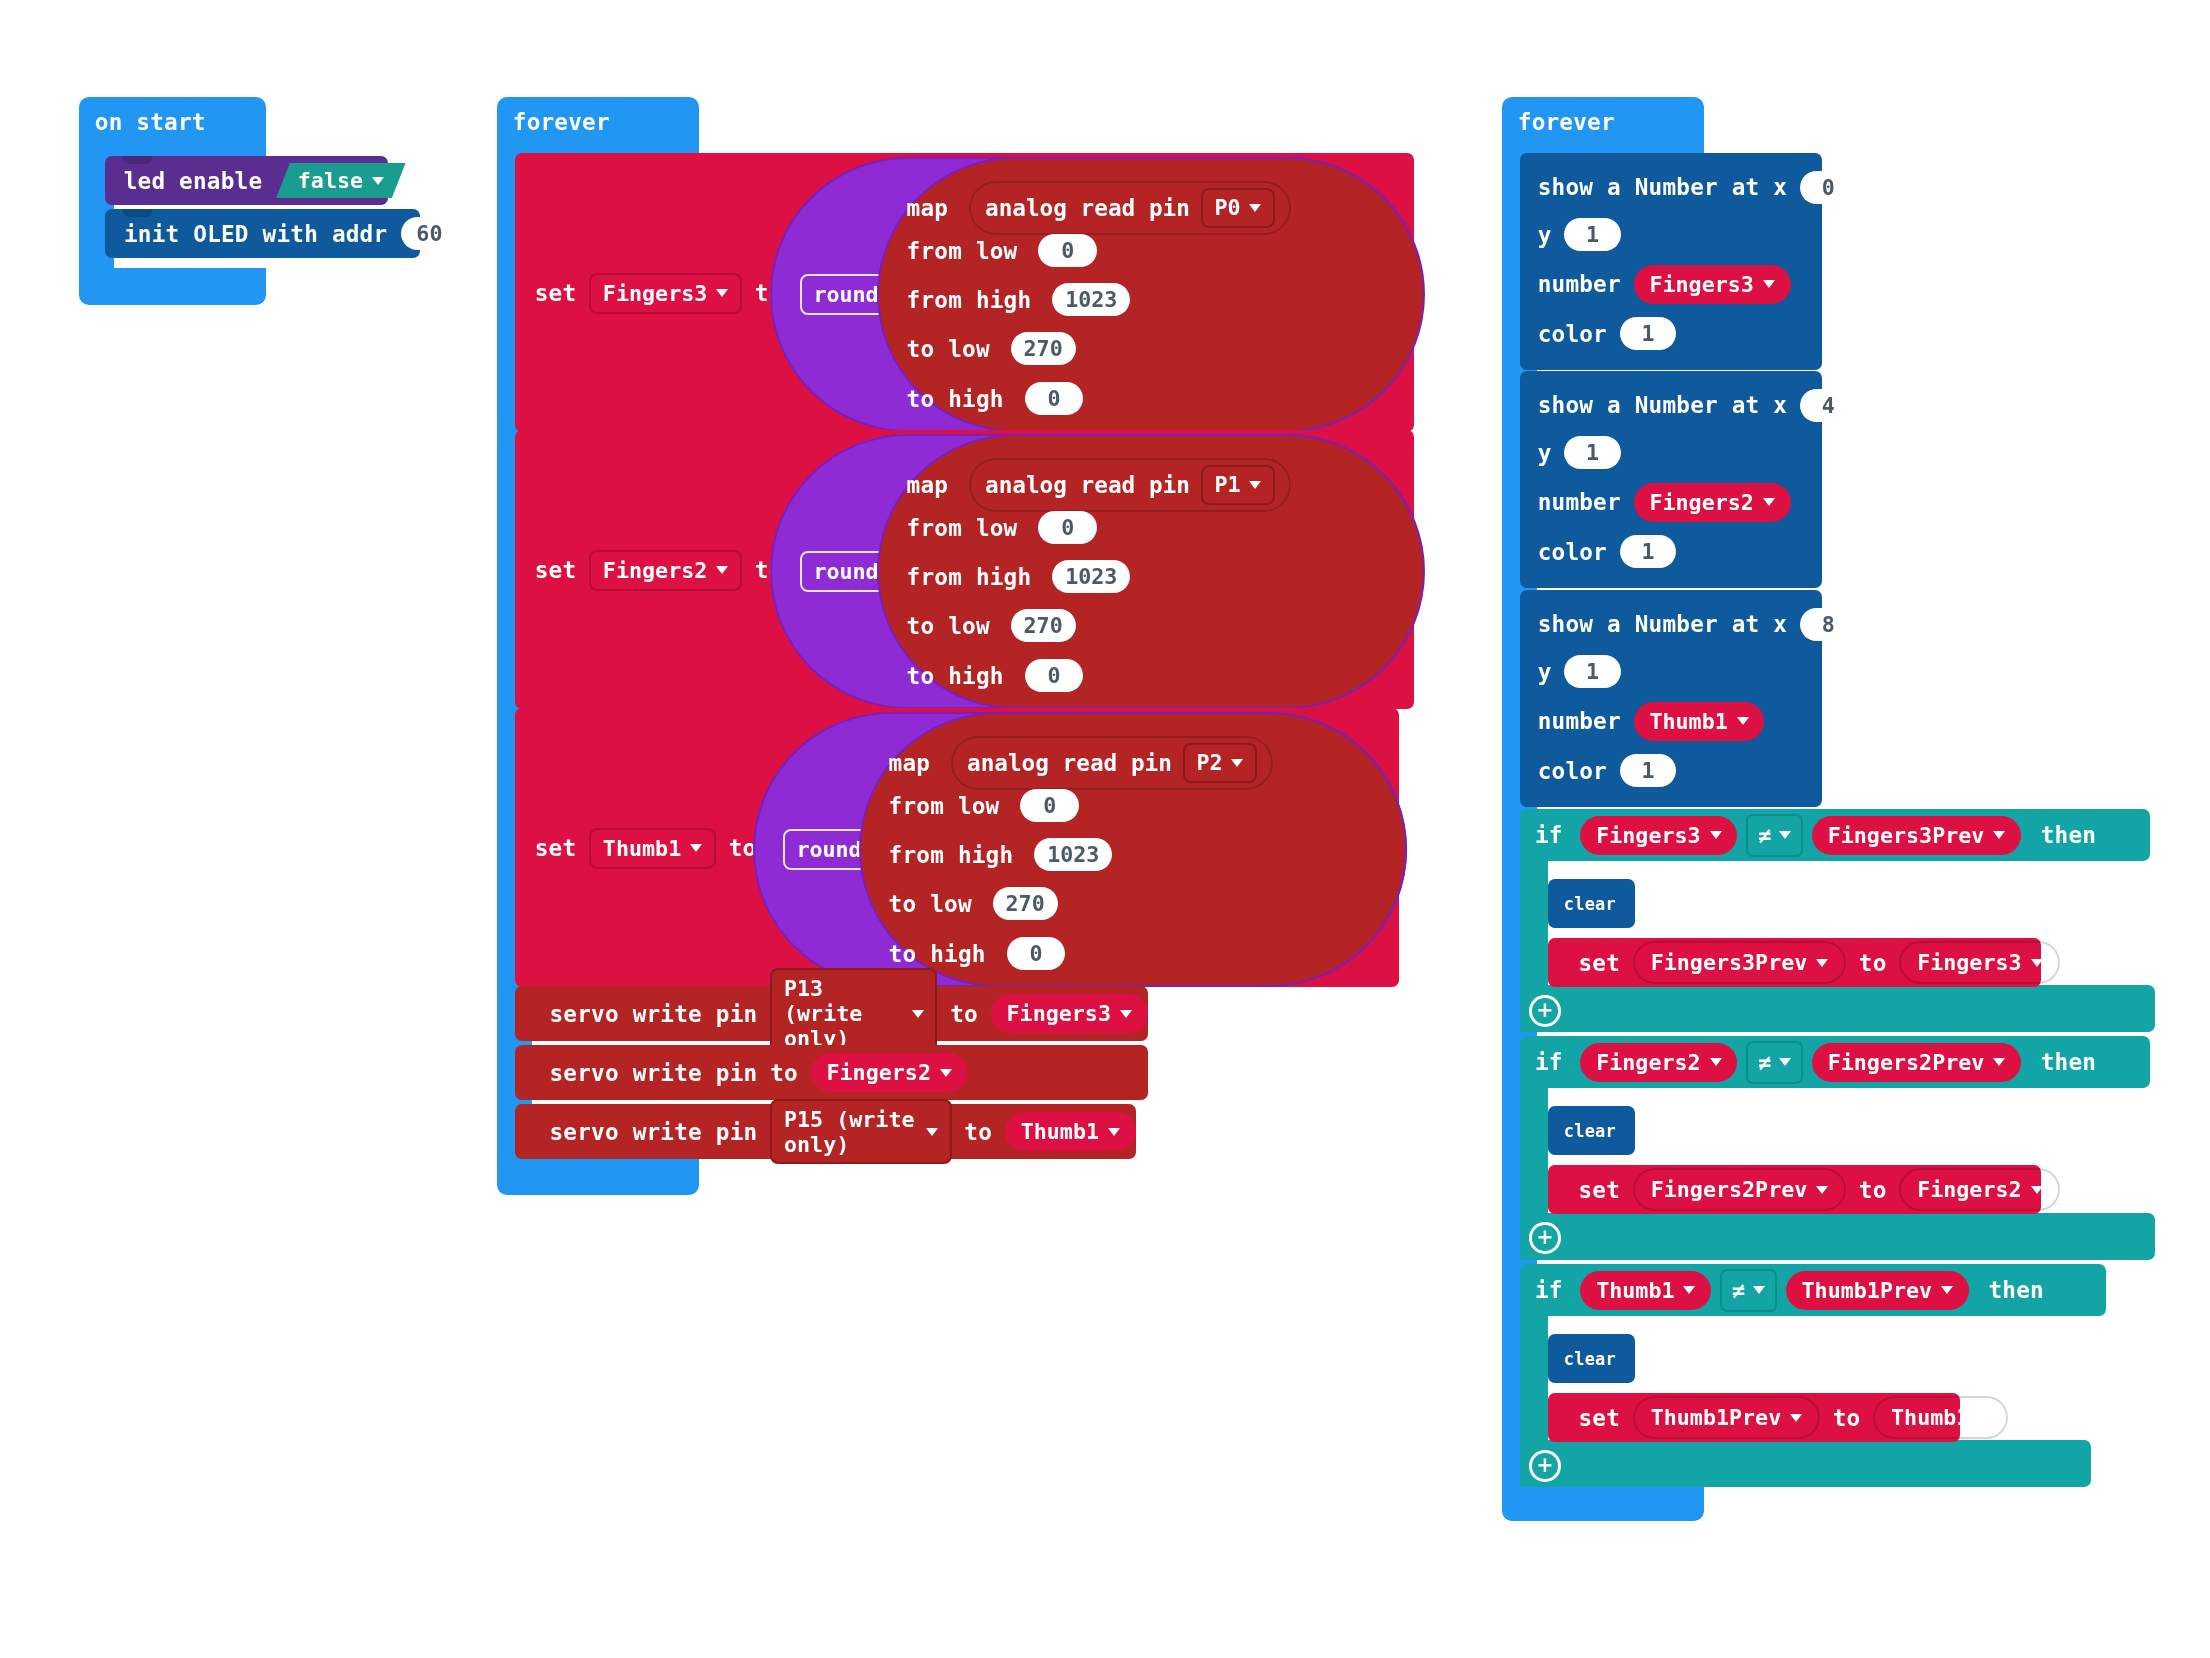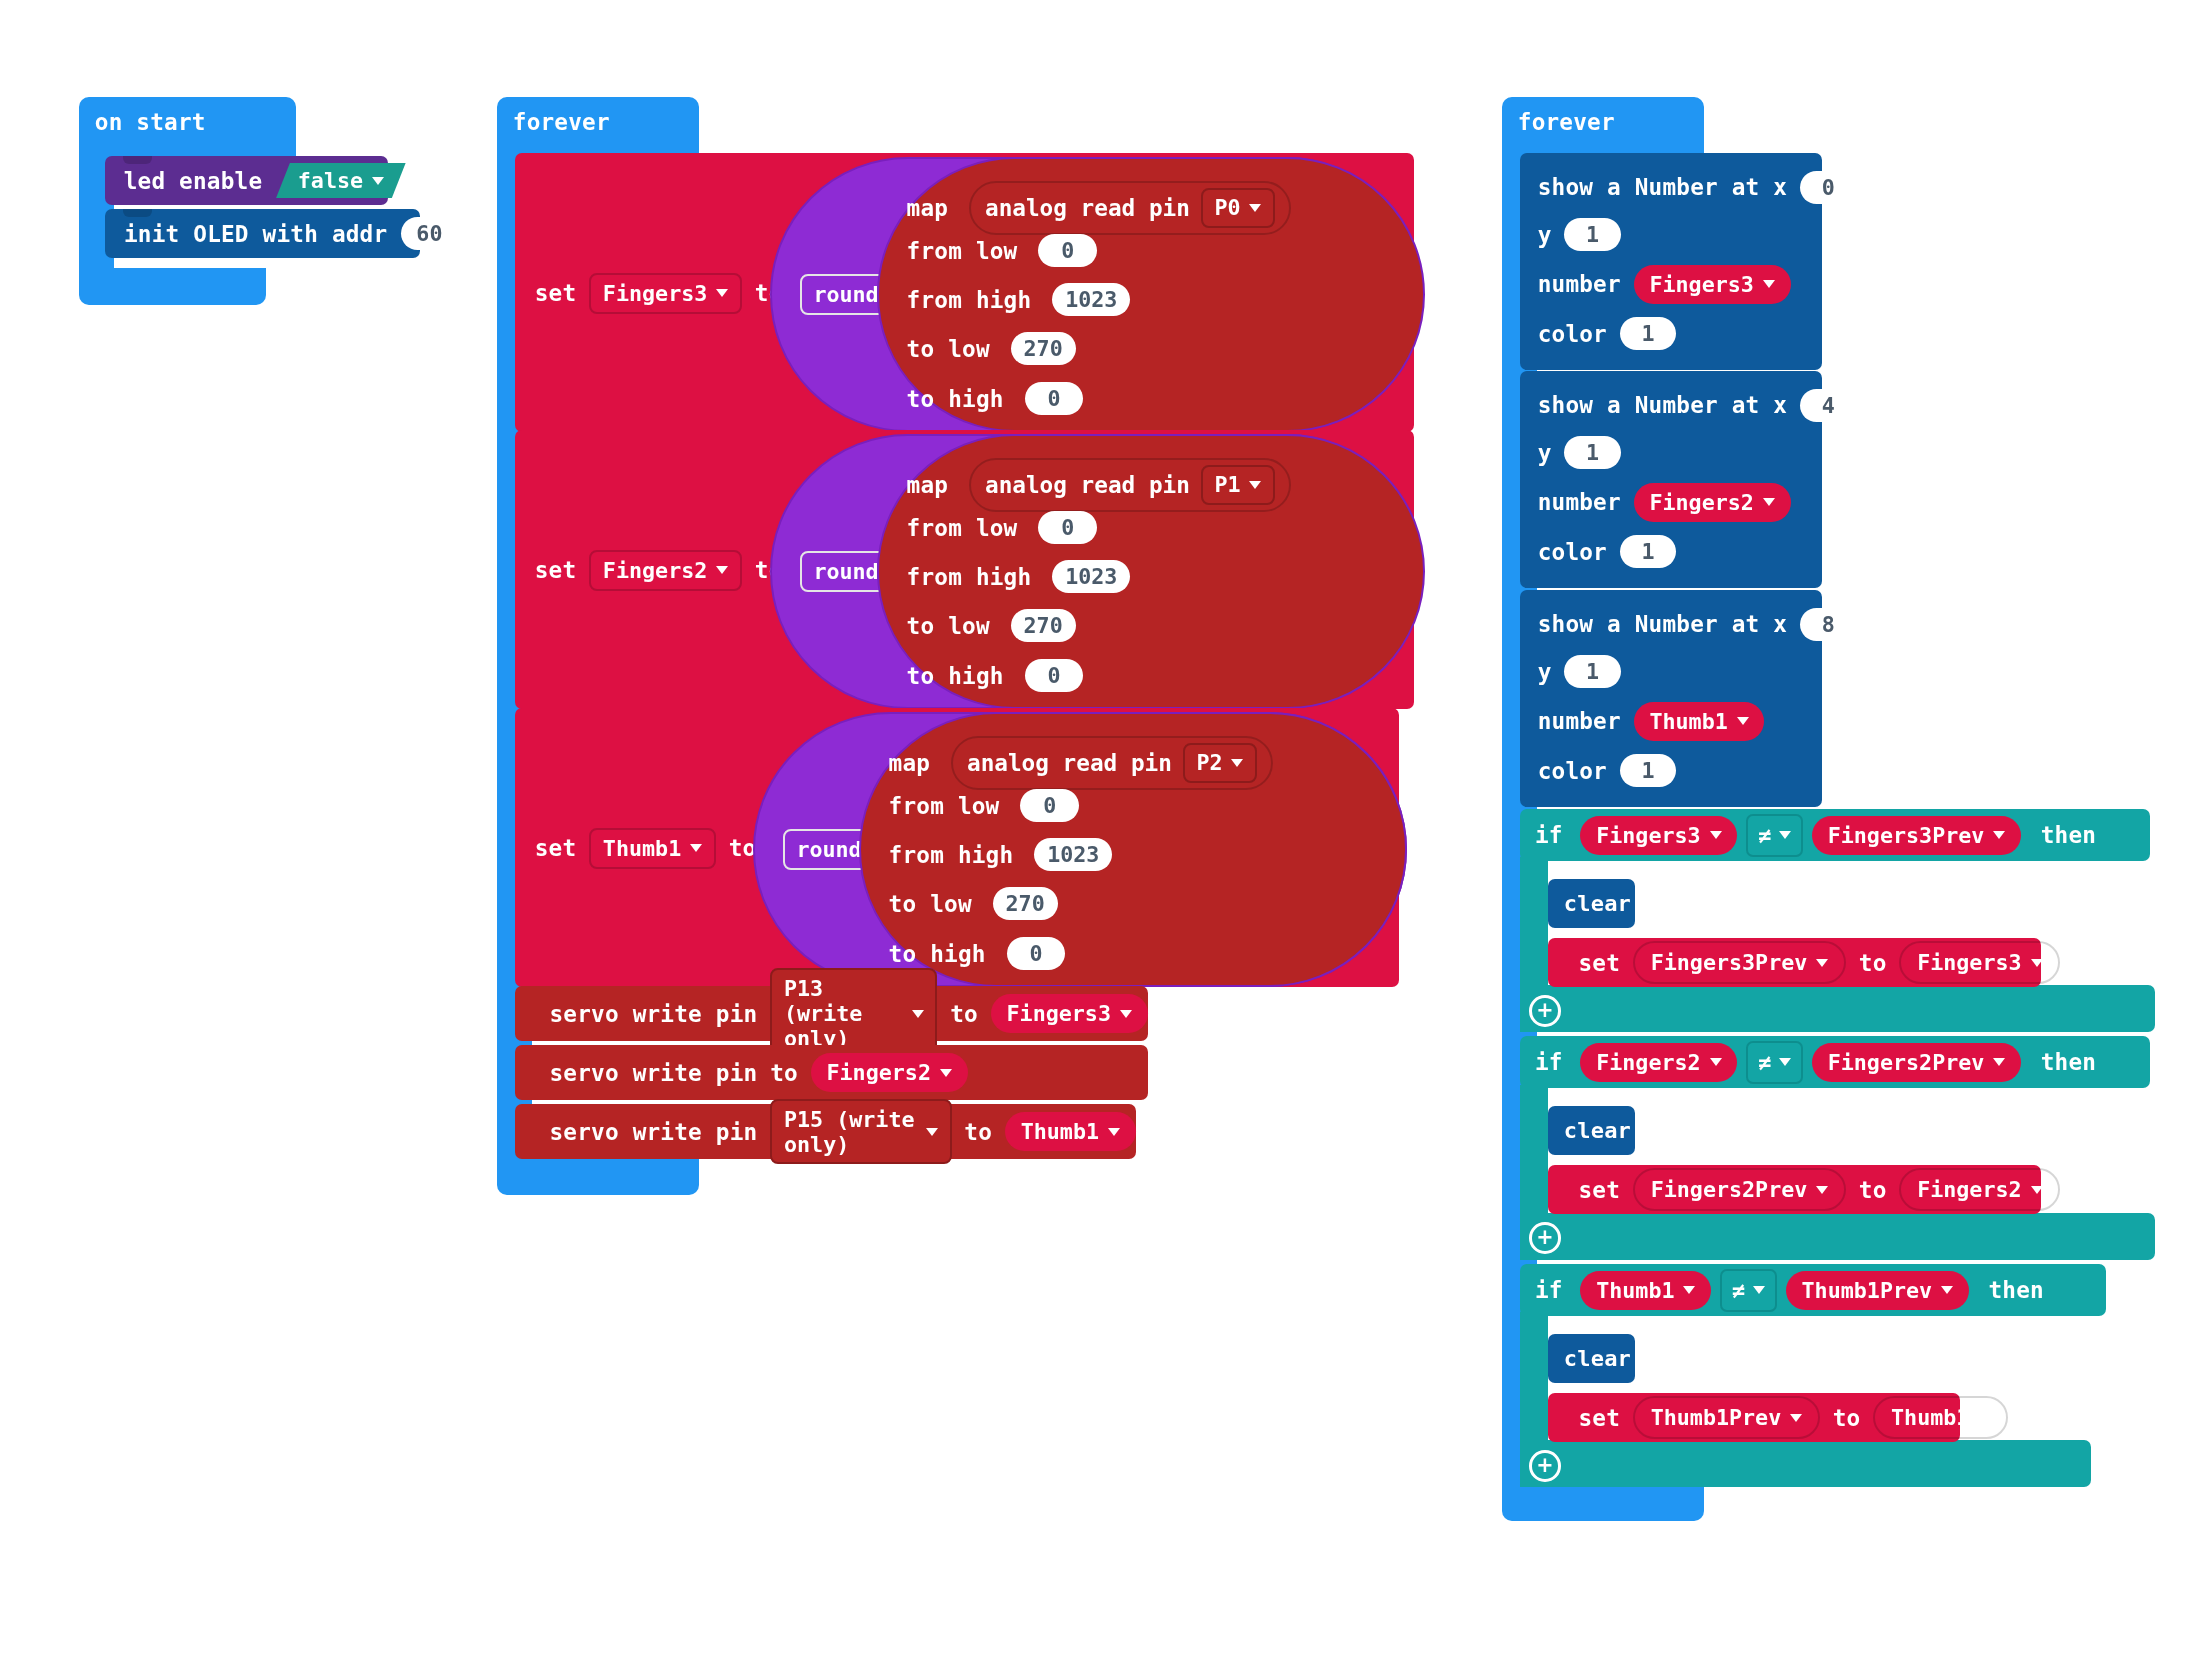--- a/index.html
+++ b/index.html
@@ -39,21 +39,21 @@
   }
   
   .varpill{
     background:#DD1043;border-radius:984px;color:#fff;font-weight:700;
     font-size:21.7px;display:inline-flex;align-items:center;gap:8.9px;
     padding:6.9px 15.8px;box-sizing:border-box;
   }
   .caret{width:0;height:0;border-left:6.9px solid transparent;border-right:6.9px solid transparent;border-top:8.9px solid #fff;display:inline-block;}
 
   
-  #onstart-hat{left:79px;top:97px;width:217px;height:59px;}
+  #onstart-hat{left:79px;top:97px;width:187px;height:59px;}
   #onstart-body{left:79px;top:150px;width:35px;height:128px;}
   #onstart-foot{left:79px;top:268px;width:187px;height:37px;}
 
   .ledenable{
     left:105px;top:156px;width:264px;height:49px;background:#5C2D91;
     padding-left:18.7px;
   }
   .hexfield{
     background:#1A9D8F;color:#fff;font-weight:700;font-size:21.7px;
     display:inline-flex;align-items:center;gap:8.9px;padding:4.9px 21.7px;
@@ -100,21 +100,21 @@
   .shownum .r{position:absolute;display:flex;align-items:center;gap:12.8px;}
   .shownum .lbl{font-size:22.7px;}
 
   .ifblk{background:#13A5A5;border-radius:6.9px;position:absolute;}
   .ifhead{position:absolute;display:flex;align-items:center;gap:0;}
   .opfield{
     background:#13A5A5;border:2px solid #0d8e8e;border-radius:6.9px;color:#fff;font-weight:700;
     display:inline-flex;align-items:center;gap:7.9px;font-size:21.7px;padding:6.9px 9.9px;
   }
   .clearblk{background:#0E5A9C;border-radius:6.9px;position:absolute;display:flex;align-items:center;padding-left:15.8px;}
-  .clearblk .lbl{font-size:22px;}
+  .clearblk .lbl{font-size:17px;}
   .setsmall{background:#DD1043;border-radius:6.9px;position:absolute;display:flex;align-items:center;gap:12.8px;padding-left:17.7px;}
   .setsmall .lbl{font-size:22.7px;}
   .pill-outline{
     border-radius:984px;border:2px solid rgba(0,0,0,.16);color:#fff;font-weight:700;font-size:21.7px;
     display:inline-flex;align-items:center;gap:8.9px;padding:6.9px 15.8px;
   }
   .plusicon{
     position:absolute;width:25.6px;height:25.6px;border-radius:50%;border:3px solid #fff;
     display:flex;align-items:center;justify-content:center;color:#fff;font-size:20.7px;font-weight:700;
     line-height:1;font-family:"DejaVu Sans","Liberation Sans",sans-serif;

